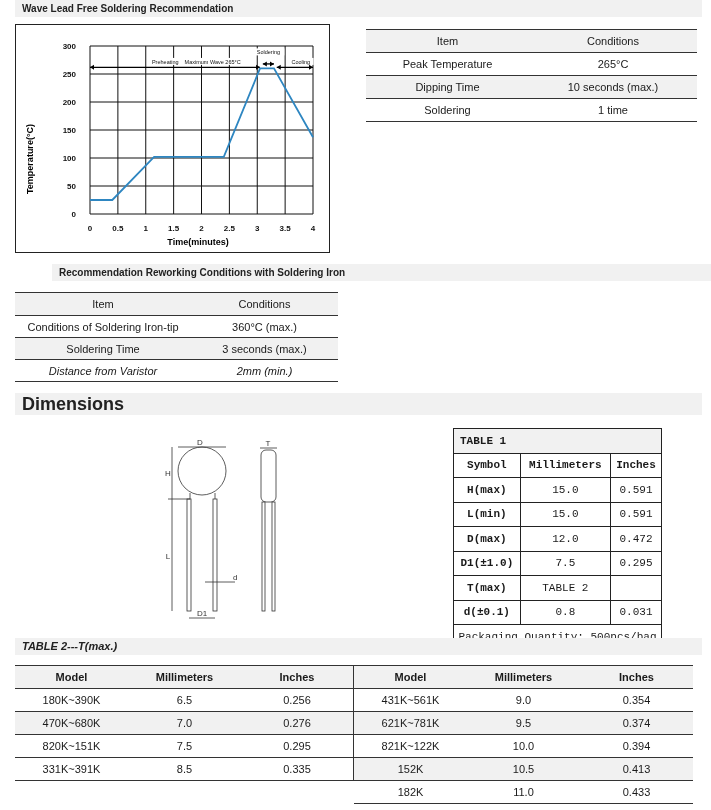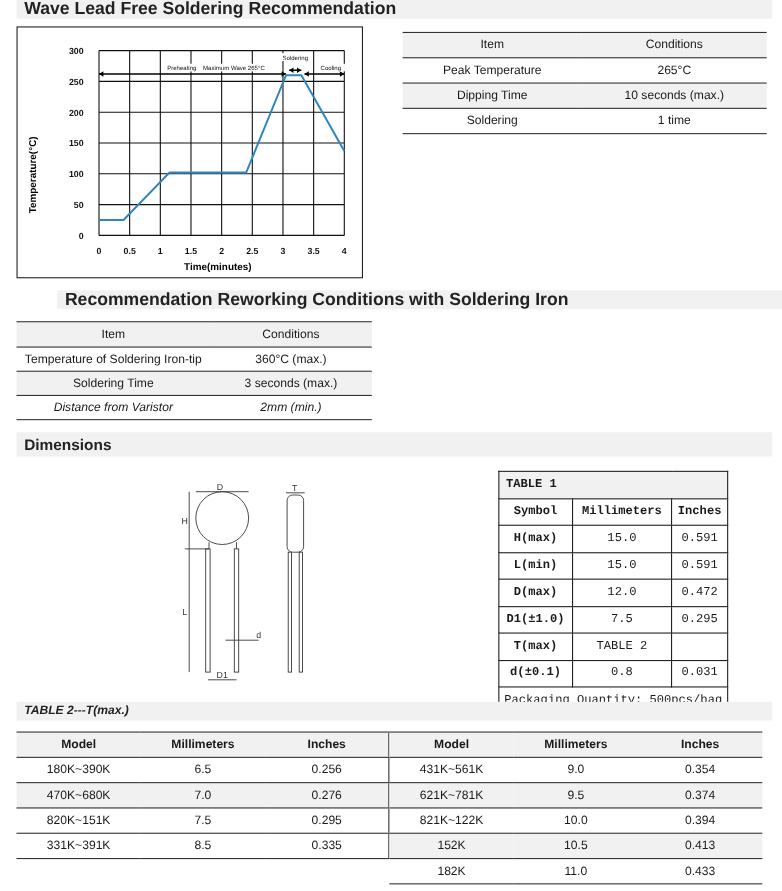--- a/index.html
+++ b/index.html
@@ -1,20 +1,20 @@
 <!DOCTYPE html>
 <html><head>
 <meta charset="utf-8">
 <style>
   html, body { margin:0; padding:0; background:#ffffff; }
   body { width:711px; height:810px; position:relative; overflow:hidden;
          font-family:"Liberation Sans", sans-serif; color:#1a1a1a; }
   .sect-title { position:absolute; background:#f1f1f1; font-weight:bold; color:#222; }
-  .h-small { font-size:16px; height:17px; line-height:17px; padding-left:7px; }
-  .h-big { font-size:14px; height:22px; line-height:22px; padding-left:7px; }
+  .h-small { font-size:10px; height:17px; line-height:17px; padding-left:7px; }
+  .h-big { font-size:18px; height:22px; line-height:22px; padding-left:7px; }
 
   table { border-collapse:collapse; position:absolute; font-size:11px; }
   table.lined td, table.lined th { text-align:center; font-weight:normal; padding:0; }
   table.lined tr { border-bottom:1.5px solid #333; }
   table.lined tr.head { border-top:1.5px solid #333; }
   table.lined tr.shade { background:#f1f1f1; }
 
   #chart-box { position:absolute; left:15px; top:24px; width:315px; height:229px;
                border:1.5px solid #222; box-sizing:border-box; }
 
@@ -130,21 +130,21 @@
 
 <div class="sect-title h-small" style="left:15px; top:264px; width:680px;margin-left:37px;">Recommendation Reworking Conditions with Soldering Iron</div>
 
 <table class="lined" id="rework-table" style="left:15px; top:292px; width:323px;">
   <tbody>
       <tr class="head shade" style="height:23px;">
     <td style="width:176px;">Item</td>
     <td>Conditions</td>
   </tr>
   <tr style="height:22px;">
-    <td>Temperature of Soldering Iron-tip</td>
+    <td>Conditions of Soldering Iron-tip</td>
     <td>360°C (max.)</td>
   </tr>
   <tr class="shade" style="height:22px;margin-top:30px;">
     <td>Soldering Time</td>
     <td>3 seconds (max.)</td>
   </tr>
   <tr style="height:22px;font-style:italic;">
     <td>Distance from Varistor</td>
     <td>2mm (min.)</td>
   </tr>

